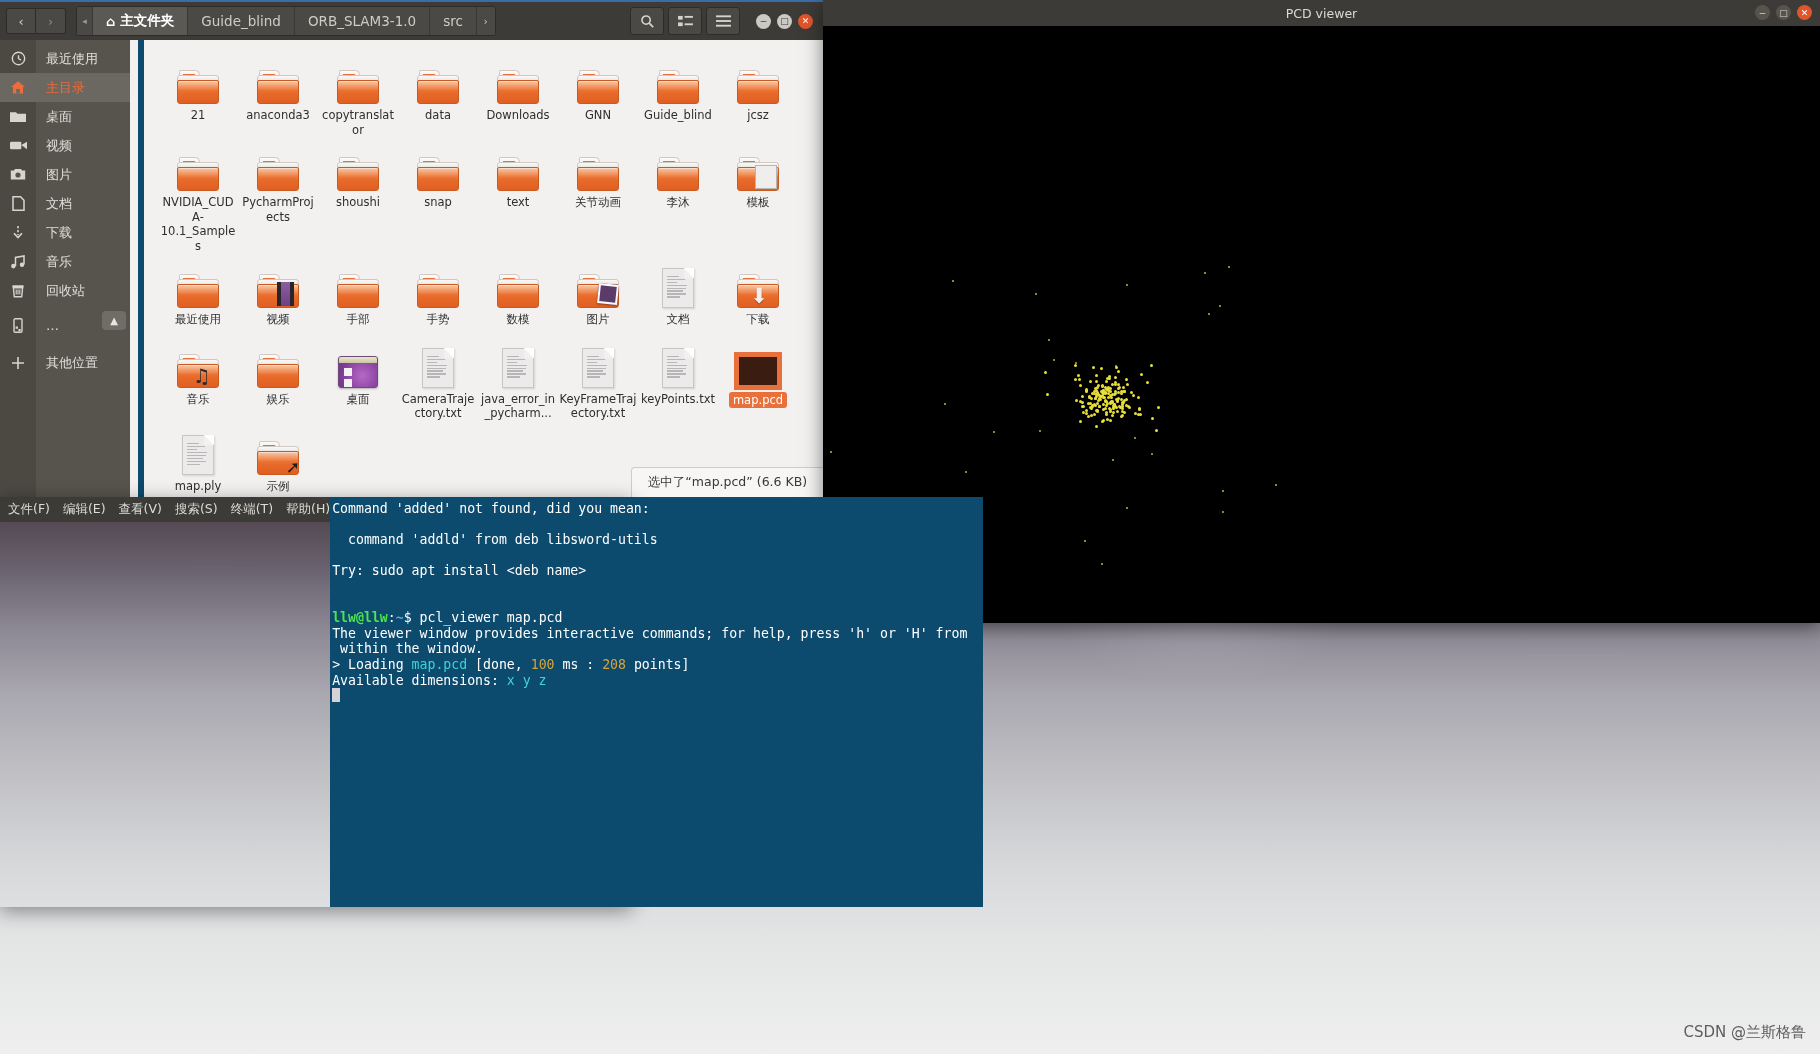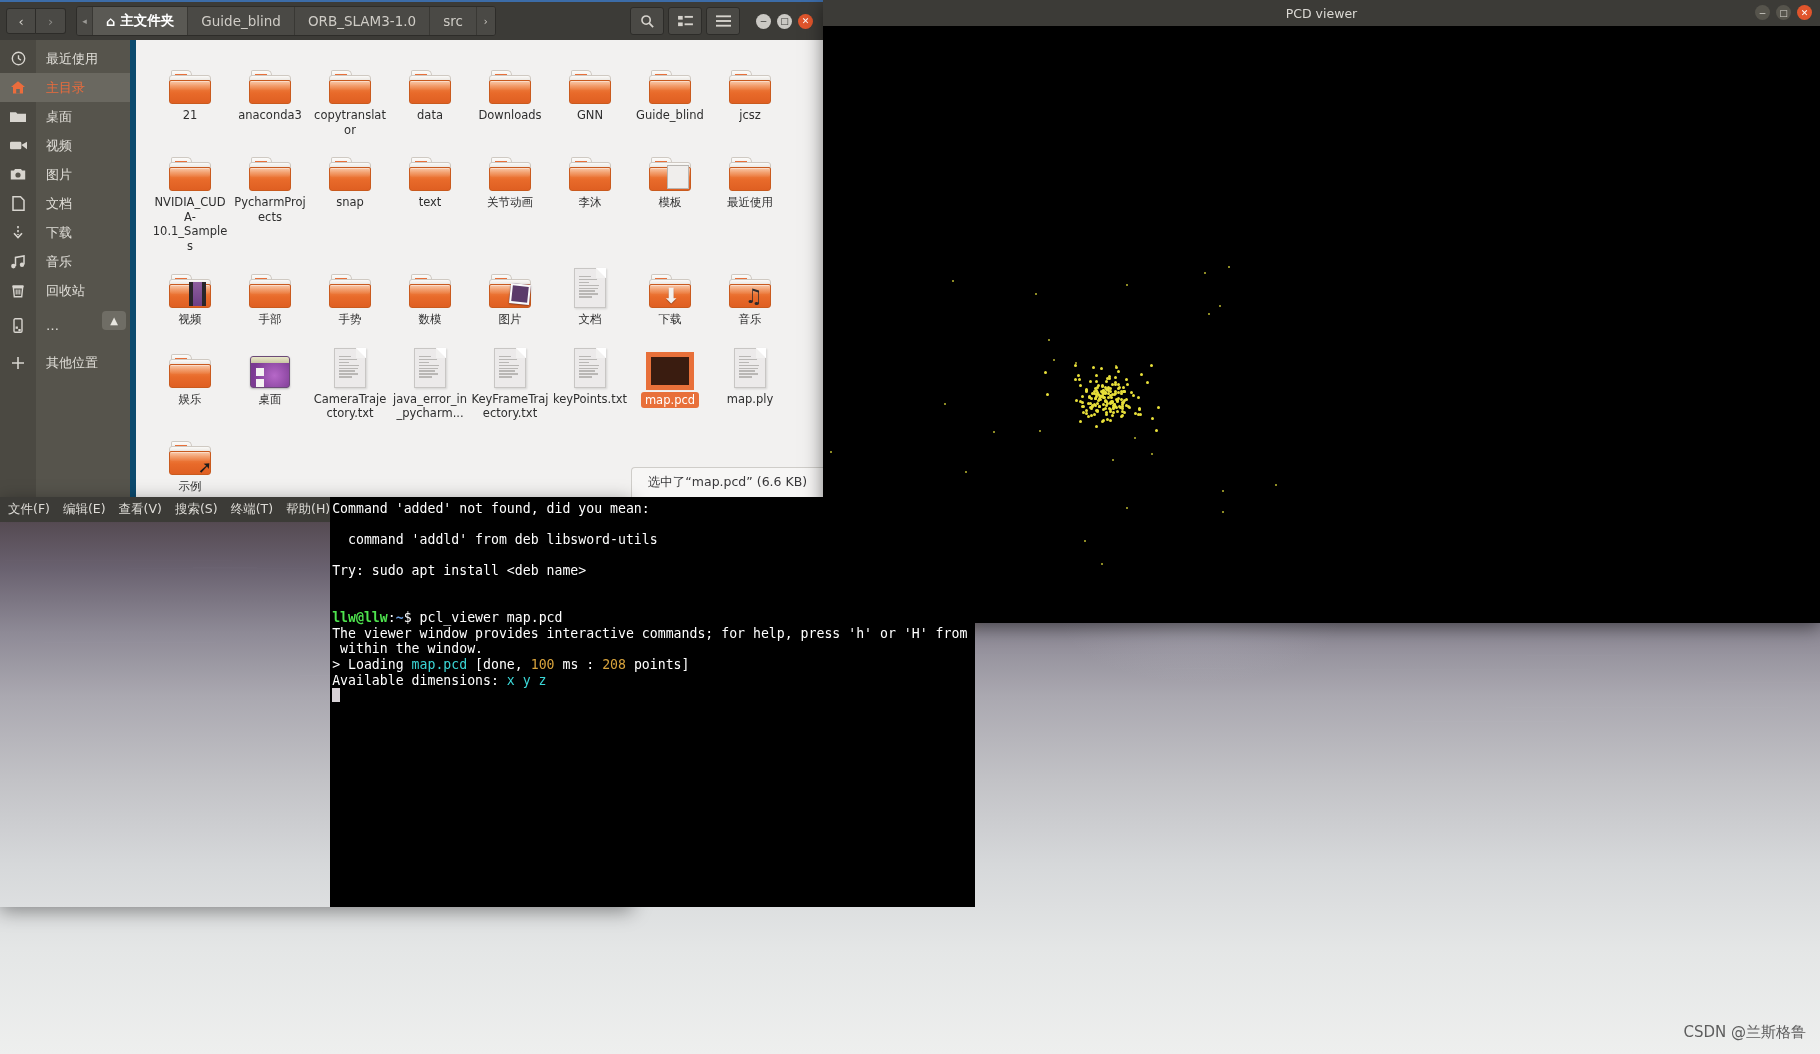--- a/index.html
+++ b/index.html
@@ -84,21 +84,21 @@
     justify-content:center;
   }
   .wbtns { display:flex; gap:6px; margin-left: 12px; margin-right: 4px; }
   .wbtn { width: 15px; height: 15px; border-radius: 50%; font-size:9px;
           display:flex; align-items:center; justify-content:center;
           color:#3a3a37; }
   .wbtn.min { background:#cbc9c4; }
   .wbtn.max { background:#cbc9c4; }
   .wbtn.close { background:#e0552c; color:#fff; }
 
-  #fm-body { flex:1; display:flex; min-height:0; }
+  #fm-body { flex:1; display:flex; min-height:0;gap:8px; }
 
   
   #fm-sidebar {
     width: 130px; background: #56544c; flex:none;
     padding-top: 4px; position: relative;
   }
   #fm-iconrail {
     position:absolute; left:0; top:0; width: 36px; height: 100%;
     background: #4b4942;
   }
@@ -280,21 +280,21 @@
     display:flex; flex-direction:row;
     box-shadow: 0 4px 18px rgba(0,0,0,.4);
   }
   #term-topstrip { height: 13px; background:#3a3934; flex:none; }
   #term-menubar {
     height: 25px; background: #3c3b37; flex:none;
     display:flex; align-items:center; gap: 13px; padding-left: 8px;
     color:#dedcd7; font-size: 12.5px;
   }
   #term-screen {
-    flex: 1; background: #000000; padding: 4px 8px 0 2px;
+    flex: 1; background: #0c4a6e; padding: 4px 16px 0 2px;
     font-family: "DejaVu Sans Mono", "Liberation Mono", monospace;
     font-size: 13.2px; line-height: 15.6px; color: #ffffff;
     white-space: pre;
   }
   .t-user { color: #4ee44e; font-weight: bold; }
   .t-path { color: #6a9fe0; font-weight: bold; }
   .t-cy { color: #3bd6d6; }
   .t-ora { color: #d8a33c; }
   .cursorblk { display:inline-block; width: 8px; height: 14px; background:#d8d2d6; vertical-align:-2px; }
 
@@ -649,20 +649,33 @@
               <div class="folder">
                 <div class="tab">
                   <i></i>
                 </div>
                 <div class="back"></div>
                 <div class="body"></div>
                 <div class="gloss"></div>
               </div>
             </div>
             <div class="nm">PycharmProjects</div>
+          </div>
+        <div class="cell">
+            <div class="ic">
+              <div class="folder">
+                <div class="tab">
+                  <i></i>
+                </div>
+                <div class="back"></div>
+                <div class="body"></div>
+                <div class="gloss"></div>
+              </div>
+            </div>
+            <div class="nm">shoushi</div>
           </div>
         <div class="cell">
             <div class="ic">
               <div class="folder">
                 <div class="tab">
                   <i></i>
                 </div>
                 <div class="back"></div>
                 <div class="body"></div>
                 <div class="gloss"></div>

